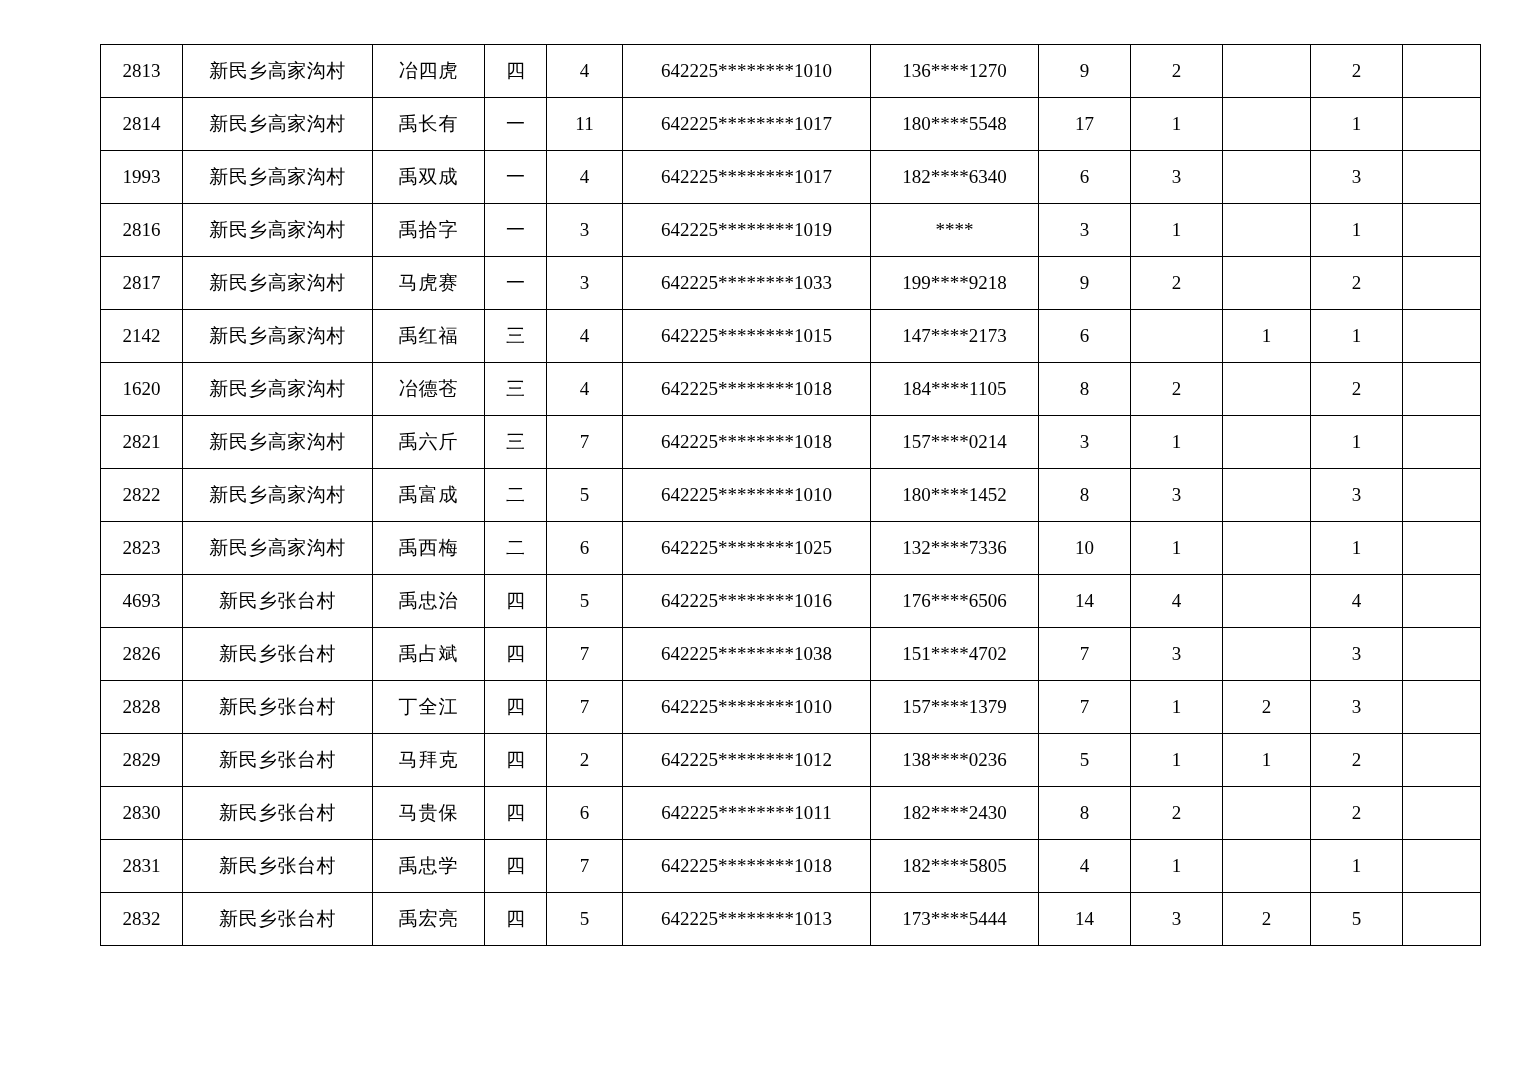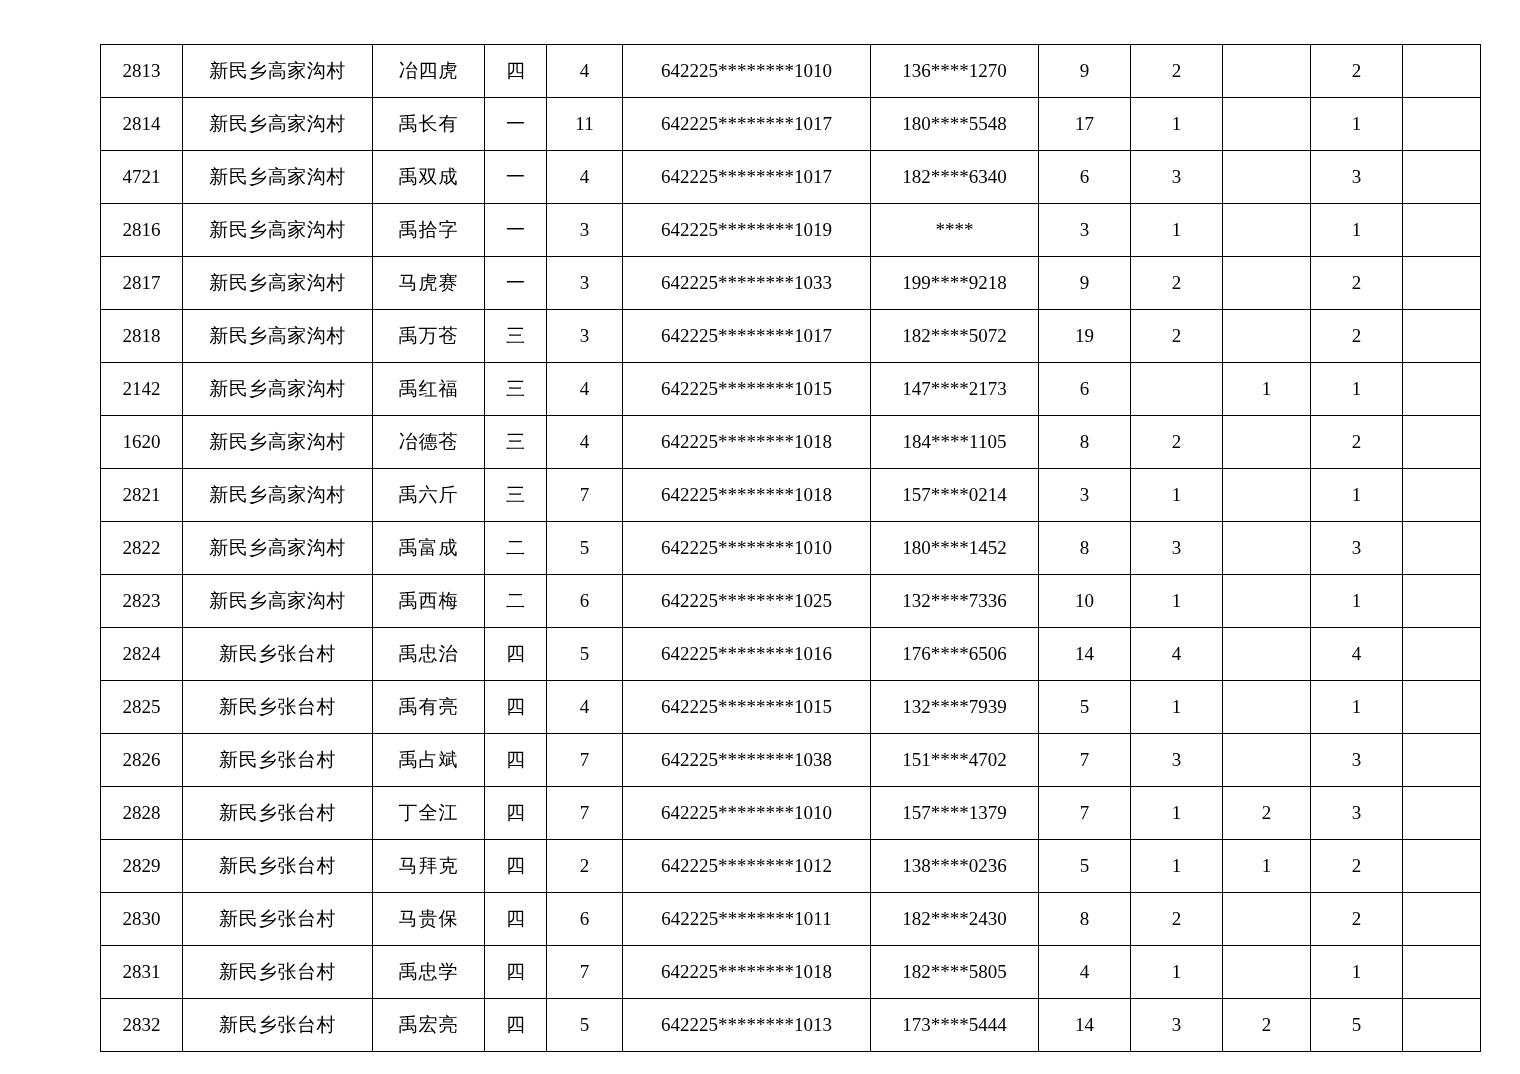--- a/index.html
+++ b/index.html
@@ -99,21 +99,21 @@
           <td class="cell-num">11</td>
           <td class="cell-id">642225********1017</td>
           <td class="cell-phone">180****5548</td>
           <td class="cell-a">17</td>
           <td class="cell-b">1</td>
           <td class="cell-c"></td>
           <td class="cell-d">1</td>
           <td class="cell-e"></td>
         </tr>
         <tr>
-          <td class="cell-seq">4721</td>
+          <td class="cell-seq">1993</td>
           <td class="cell-village">新民乡高家沟村</td>
           <td class="cell-name">禹双成</td>
           <td class="cell-grade">一</td>
           <td class="cell-num">4</td>
           <td class="cell-id">642225********1017</td>
           <td class="cell-phone">182****6340</td>
           <td class="cell-a">6</td>
           <td class="cell-b">3</td>
           <td class="cell-c"></td>
           <td class="cell-d">3</td>
@@ -135,34 +135,20 @@
         </tr>
         <tr>
           <td class="cell-seq">2817</td>
           <td class="cell-village">新民乡高家沟村</td>
           <td class="cell-name">马虎赛</td>
           <td class="cell-grade">一</td>
           <td class="cell-num">3</td>
           <td class="cell-id">642225********1033</td>
           <td class="cell-phone">199****9218</td>
           <td class="cell-a">9</td>
-          <td class="cell-b">2</td>
-          <td class="cell-c"></td>
-          <td class="cell-d">2</td>
-          <td class="cell-e"></td>
-        </tr>
-        <tr>
-          <td class="cell-seq">2818</td>
-          <td class="cell-village">新民乡高家沟村</td>
-          <td class="cell-name">禹万苍</td>
-          <td class="cell-grade">三</td>
-          <td class="cell-num">3</td>
-          <td class="cell-id">642225********1017</td>
-          <td class="cell-phone">182****5072</td>
-          <td class="cell-a">19</td>
           <td class="cell-b">2</td>
           <td class="cell-c"></td>
           <td class="cell-d">2</td>
           <td class="cell-e"></td>
         </tr>
         <tr>
           <td class="cell-seq">2142</td>
           <td class="cell-village">新民乡高家沟村</td>
           <td class="cell-name">禹红福</td>
           <td class="cell-grade">三</td>
@@ -225,45 +211,31 @@
           <td class="cell-num">6</td>
           <td class="cell-id">642225********1025</td>
           <td class="cell-phone">132****7336</td>
           <td class="cell-a">10</td>
           <td class="cell-b">1</td>
           <td class="cell-c"></td>
           <td class="cell-d">1</td>
           <td class="cell-e"></td>
         </tr>
         <tr>
-          <td class="cell-seq">2824</td>
+          <td class="cell-seq">4693</td>
           <td class="cell-village">新民乡张台村</td>
           <td class="cell-name">禹忠治</td>
           <td class="cell-grade">四</td>
           <td class="cell-num">5</td>
           <td class="cell-id">642225********1016</td>
           <td class="cell-phone">176****6506</td>
           <td class="cell-a">14</td>
           <td class="cell-b">4</td>
           <td class="cell-c"></td>
           <td class="cell-d">4</td>
-          <td class="cell-e"></td>
-        </tr>
-        <tr>
-          <td class="cell-seq">2825</td>
-          <td class="cell-village">新民乡张台村</td>
-          <td class="cell-name">禹有亮</td>
-          <td class="cell-grade">四</td>
-          <td class="cell-num">4</td>
-          <td class="cell-id">642225********1015</td>
-          <td class="cell-phone">132****7939</td>
-          <td class="cell-a">5</td>
-          <td class="cell-b">1</td>
-          <td class="cell-c"></td>
-          <td class="cell-d">1</td>
           <td class="cell-e"></td>
         </tr>
         <tr>
           <td class="cell-seq">2826</td>
           <td class="cell-village">新民乡张台村</td>
           <td class="cell-name">禹占斌</td>
           <td class="cell-grade">四</td>
           <td class="cell-num">7</td>
           <td class="cell-id">642225********1038</td>
           <td class="cell-phone">151****4702</td>

